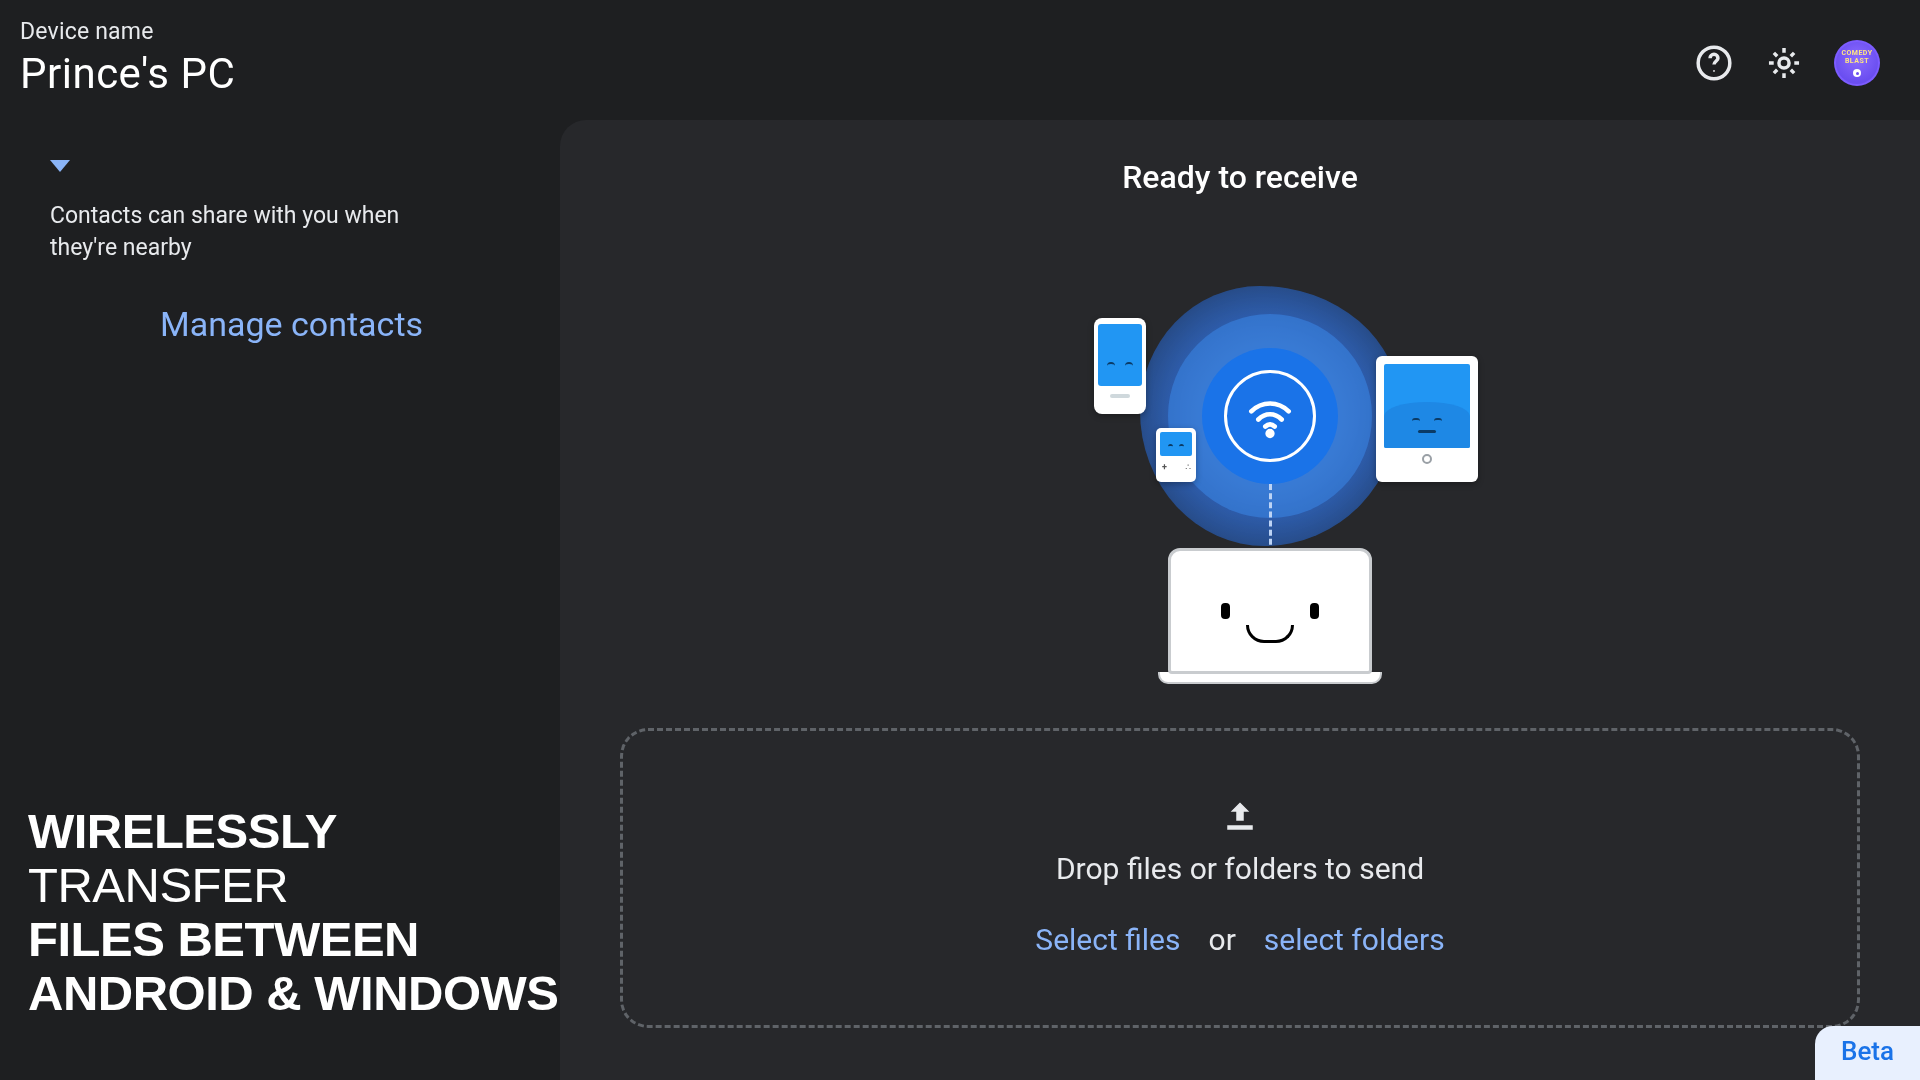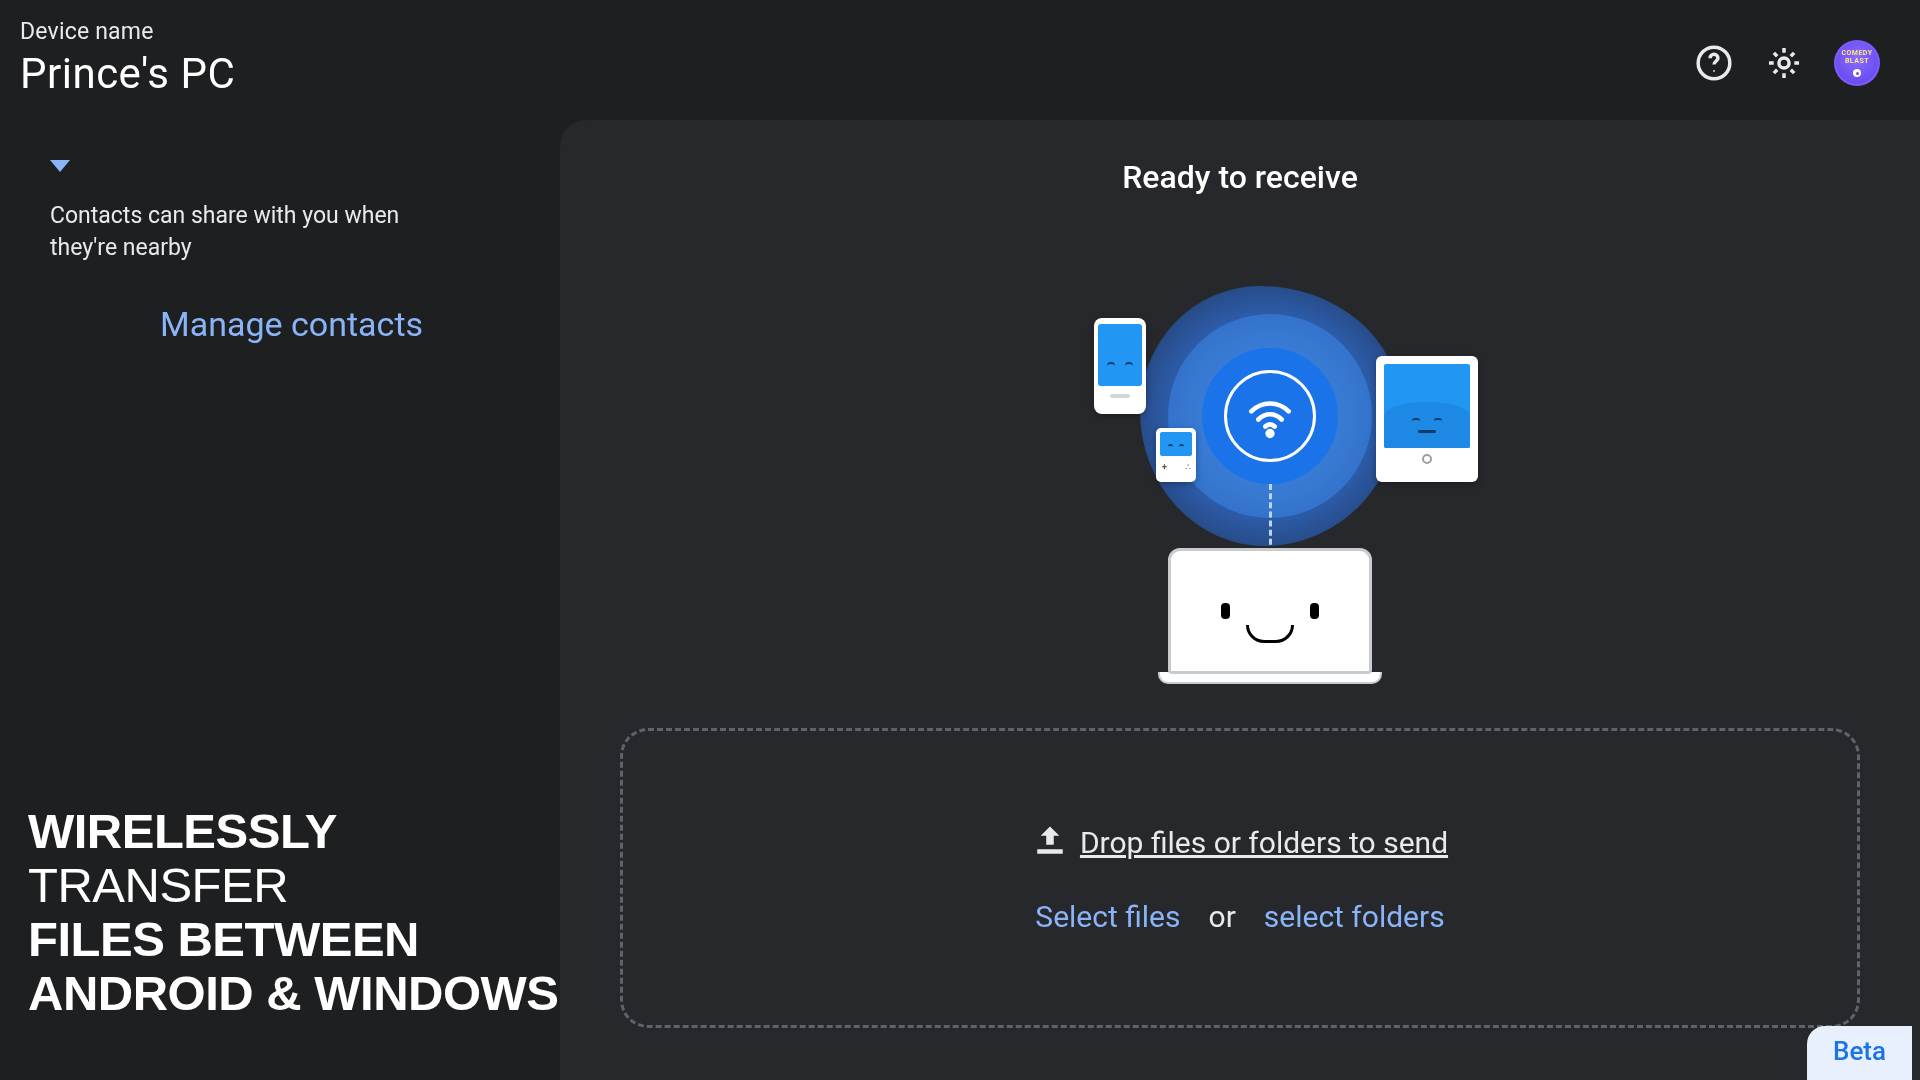--- a/index.html
+++ b/index.html
@@ -72,28 +72,28 @@
 
   .laptop { position:absolute; left:118px; top:292px; width:224px; }
   .lap-screen { width:204px; height:126px; background:#fff; border:3px solid #c9cccf; border-radius:12px 12px 4px 4px; margin:0 auto; position:relative;}
   .lap-eyes { position:absolute; top:52px; left:0; right:0; display:flex; justify-content:center; gap:80px;}
   .lap-eye { width:9px; height:16px; background:#000; border-radius:4px;}
   .lap-mouth { position:absolute; top:74px; left:50%; transform:translateX(-50%); width:48px; height:18px; border:3px solid #000; border-top:none; border-radius:0 0 48px 48px;}
   .lap-base { width:224px; height:12px; background:#fff; border:2px solid #c9cccf; border-top:none; border-radius:0 0 10px 10px; margin-top:-2px;}
 
   
   .dropzone { position:absolute; left:60px; right:60px; top:608px; height:300px; border:3px dashed #5f6368; border-radius:28px; display:flex; flex-direction:column; align-items:center; justify-content:center; gap:36px; }
-  .dz-top { display:flex; flex-direction:row; align-items:center; gap:12px;text-decoration:underline;}
+  .dz-top { display:flex; flex-direction:column; align-items:center; gap:12px;}
   .upload-icon svg { width:36px; height:36px; stroke:#e8eaed; fill:#e8eaed; }
   .dz-text { font-size:30px; color:#e8eaed; }
   .dz-actions { display:flex; align-items:baseline; gap:28px; font-size:30px; }
   .dz-link { color:#8ab4f8; cursor:pointer; }
   .dz-or { color:#e8eaed; }
 
-  .beta { position:absolute; right:8px; bottom:0; background:#e8f0fe; color:#1a73e8; font-size:26px; padding:10px 26px 14px 26px; border-top-left-radius:18px; font-weight:500;}
+  .beta { position:absolute; right:0; bottom:0; background:#e8f0fe; color:#1a73e8; font-size:26px; padding:10px 26px 14px 26px; border-top-left-radius:18px; font-weight:500;}
 </style>
 </head>
 <body>
 
 <div class="app">
   <div class="header">
     <div class="device-block">
       <span class="device-label">Device name</span>
       <span class="device-name">Prince's PC</span>
     </div>

